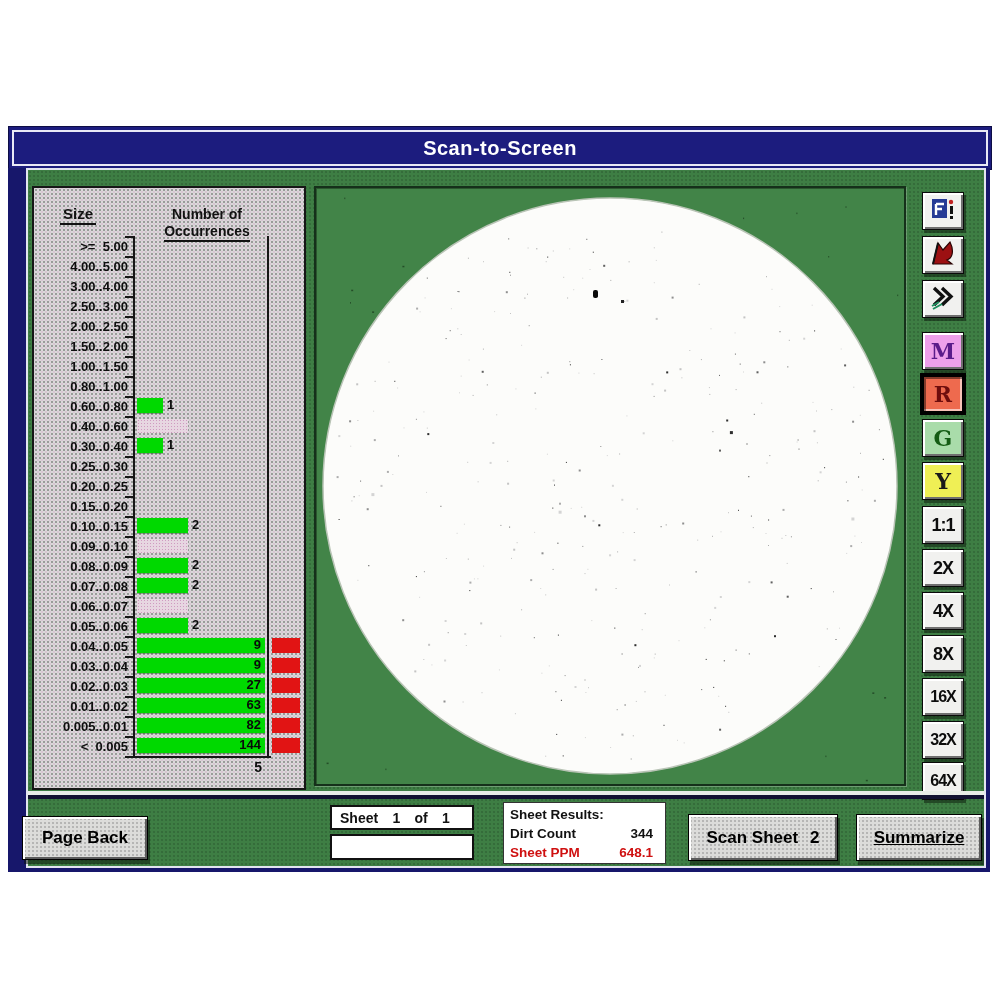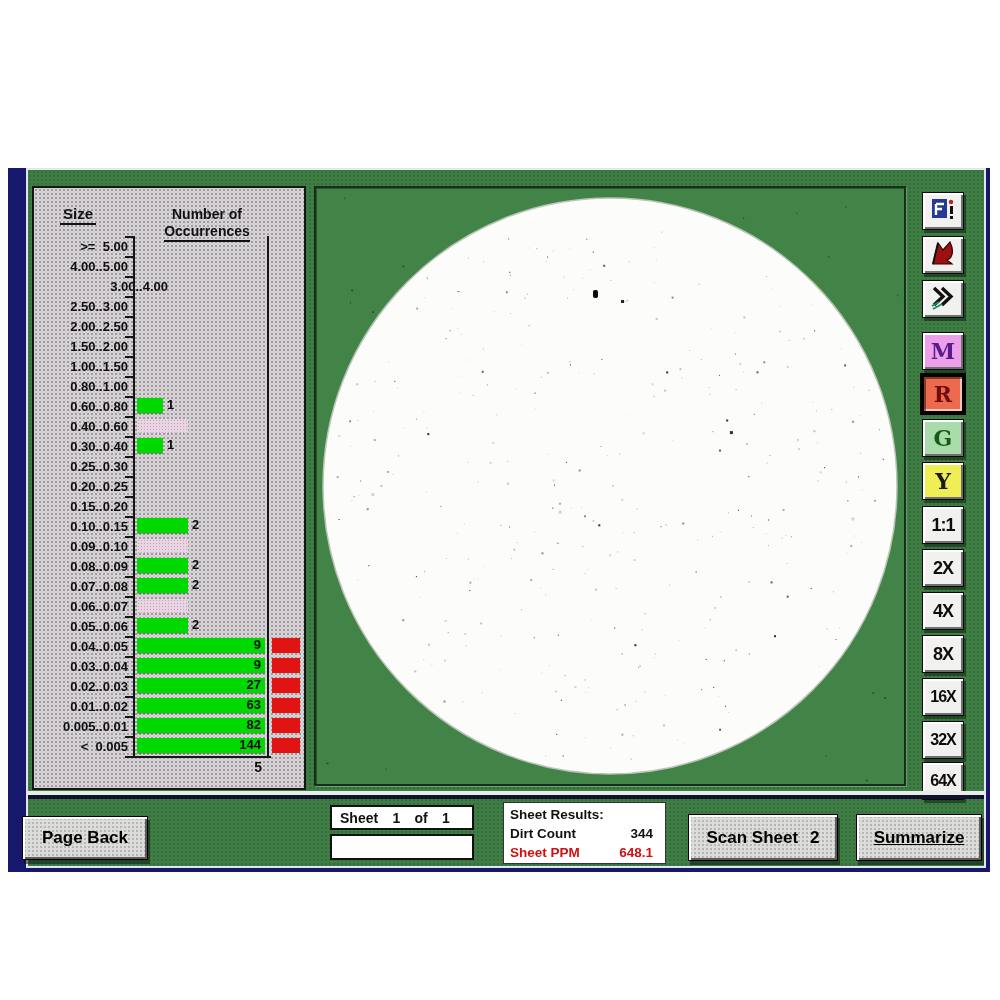--- a/index.html
+++ b/index.html
@@ -83,37 +83,40 @@
     border:1px solid #333;box-sizing:border-box;padding:2px 6px 0 6px;
     font-weight:bold;font-size:13.5px;color:#111;line-height:19px;}
   .res-line{display:flex;justify-content:space-between;padding-right:6px;}
   .res-line.red{color:#cf1010;}
 </style>
 </head>
 <body>
 
 <div class="stage">
 
+  <div class="title-bar">
+    <span>Scan-to-Screen</span>
+  </div>
 
   <div class="app-window">
     <div class="app-inner"></div>
   </div>
 
   <div class="hist-panel">
     <span class="hist-header-size">Size</span>
     <div class="hist-header-occ">
       <div>Number of</div>
       <div><span class="u">Occurrences</span></div>
     </div>
     <div class="hist-rows" id="hist-rows">
         <div class="h-label" style="top: 49px; left: 0px;">&gt;=  5.00</div>
         <div class="h-tick" style="top: 48px;"></div>
         <div class="h-label" style="top: 69px; left: 0px;">4.00..5.00</div>
         <div class="h-tick" style="top: 68px;"></div>
-        <div class="h-label" style="top: 89px; left: 0px; padding-left: 40px;">3.00..4.00</div>
+        <div class="h-label" style="top: 89px; left: 0px;">3.00..4.00</div>
         <div class="h-tick" style="top: 88px;"></div>
         <div class="h-label" style="top: 109px; left: 0px;">2.50..3.00</div>
         <div class="h-tick" style="top: 108px;"></div>
         <div class="h-label" style="top: 129px; left: 0px;">2.00..2.50</div>
         <div class="h-tick" style="top: 128px;"></div>
         <div class="h-label" style="top: 149px; left: 0px;">1.50..2.00</div>
         <div class="h-tick" style="top: 148px;"></div>
         <div class="h-label" style="top: 169px; left: 0px;">1.00..1.50</div>
         <div class="h-tick" style="top: 168px;"></div>
         <div class="h-label" style="top: 189px; left: 0px;">0.80..1.00</div>

